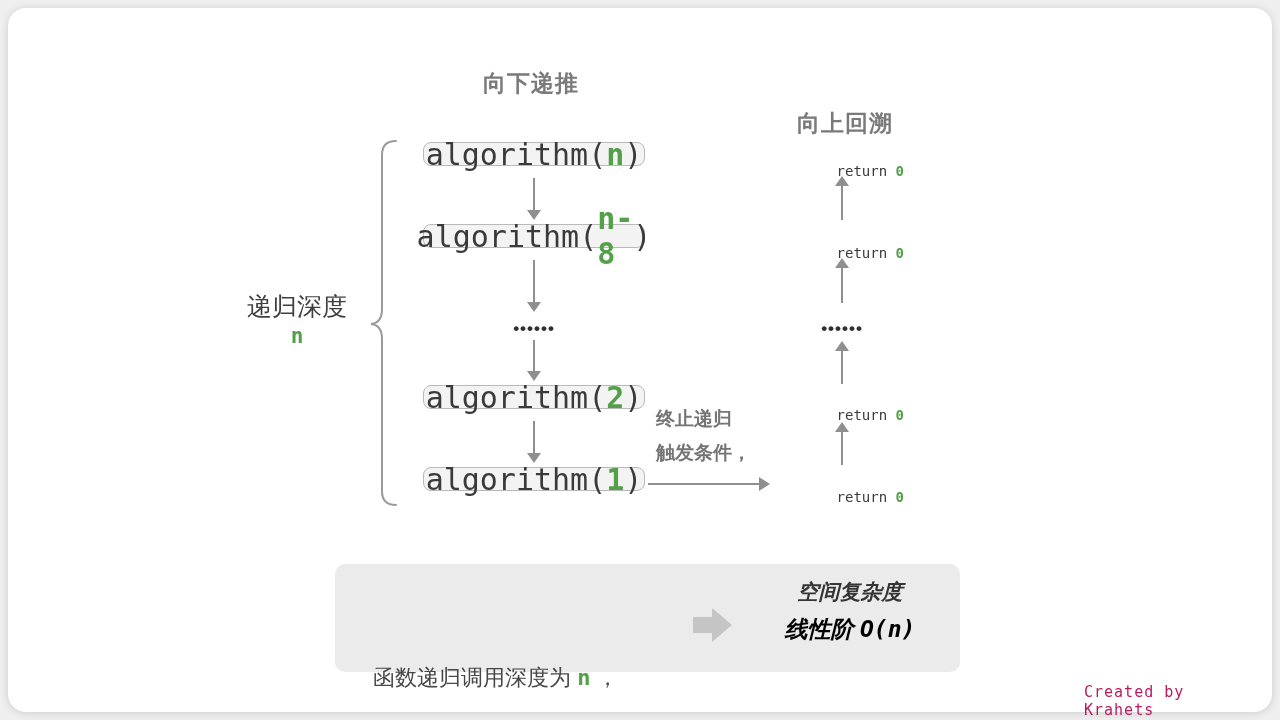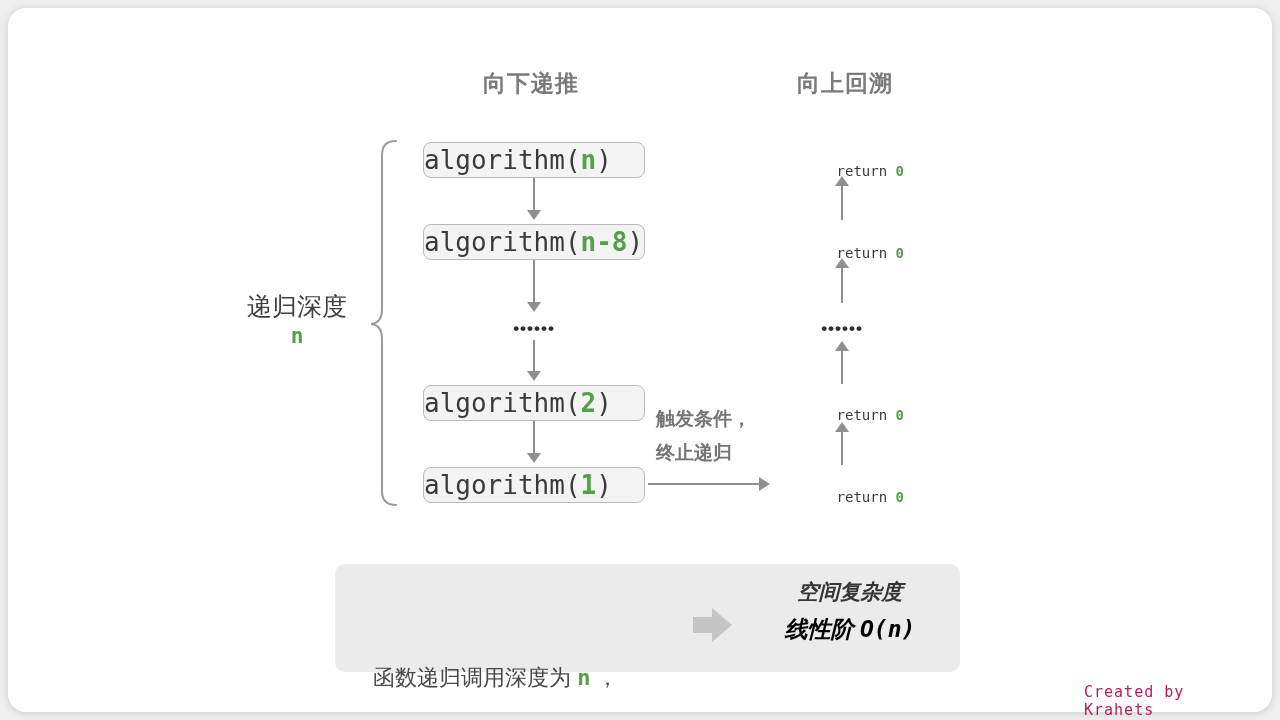--- a/index.html
+++ b/index.html
@@ -12,24 +12,24 @@
     box-shadow:0 1px 8px rgba(0,0,0,0.15);
   }
   .abs { position:absolute; }
   .code { font-family:"DejaVu Sans Mono","Liberation Mono",monospace; }
   .green { color:#53a048; font-weight:bold; }
   .col-header {
     position:absolute; top:60px; width:220px; text-align:center;
     font-size:23px; font-weight:bold; color:#7a7a7a; letter-spacing:1px;
   }
   .stack-box {
-    position:absolute; left:415px; width:222px; height:36px;
+    position:absolute; left:415px; width:222px; height:24px;
     background:#f3f3f3; border:1.6px solid #b9b9b9; border-radius:8px;
-    display:flex; align-items:center; 
-    font-size:26px; color:#3a3a3a;
+    display:flex; align-items:center; justify-content:center;
+    font-size:30px; color:#3a3a3a;
   }
   .return-row {
     position:absolute; left:737px; width:200px; height:22px; text-align:center;
     font-size:14px; color:#3a3a3a; white-space:pre;
   }
   .dots-row {
     position:absolute; width:120px; text-align:center;
     font-size:17px; font-weight:bold; letter-spacing:1px; color:#2f2f2f;
   }
   .arrow-v { position:absolute; width:14px; display:flex; flex-direction:column; align-items:center; }
@@ -61,21 +61,21 @@
     font-size:15px; color:#be185d; letter-spacing:1px;
   }
 </style>
 </head>
 <body>
 
 <div class="canvas">
   <div class="card">
 
     <div class="col-header" style="left:413px;">向下递推</div>
-    <div class="col-header" style="left:727px;">向上回溯</div>
+    <div class="col-header" style="left:727px;margin-top:40px;">向上回溯</div>
 
     <svg class="abs" style="left:358px; top:129px;" width="40" height="375" viewBox="0 0 40 375">
       <path d="M 30 4 Q 16 4 16 18 L 16 172 Q 16 186 5 187 Q 16 188 16 202 L 16 354 Q 16 368 30 368" fill="none" stroke="#9a9a9a" stroke-width="2" stroke-linecap="round"></path>
     </svg>
     <div class="depth-label">递归深度</div>
     <div class="depth-var code green">n</div>
 
     <div class="stack-box code" style="top:134px;">
       <span>algorithm(</span>
         <span class="green">n</span>
@@ -114,22 +114,22 @@
       <div class="shaft"></div>
         <div class="head-down"></div>
     </div>
 
     <div class="arrow-h" style="left:640px; top:469px; width:122px; height:14px;">
       <div class="shaft"></div>
         <div class="head"></div>
     </div>
 
     <div class="trigger">
+      <div>终止递归</div>
       <div>触发条件，</div>
-      <div>终止递归</div>
     </div>
 
     <div class="return-row code" style="top:139px;">
       <span>return </span><span class="green">0</span>
     </div>
     <div class="return-row code" style="top:221px;">
       <span>return </span><span class="green">0</span>
     </div>
     <div class="dots-row" style="left:774px; top:311px;">••••••</div>
     <div class="return-row code" style="top:383px;">

